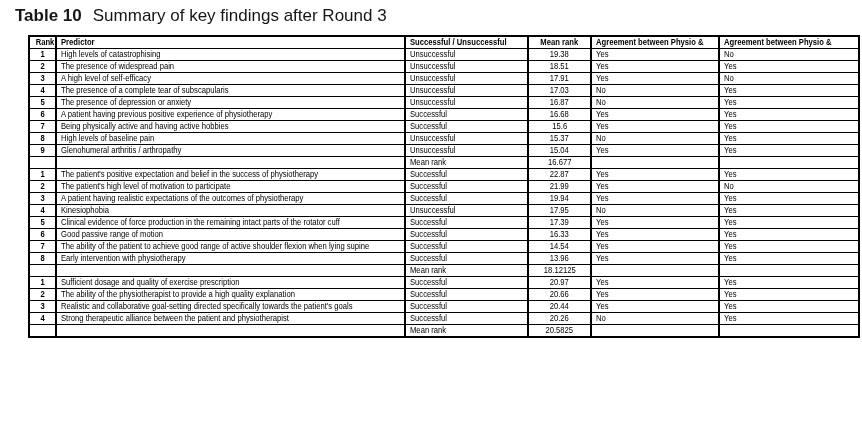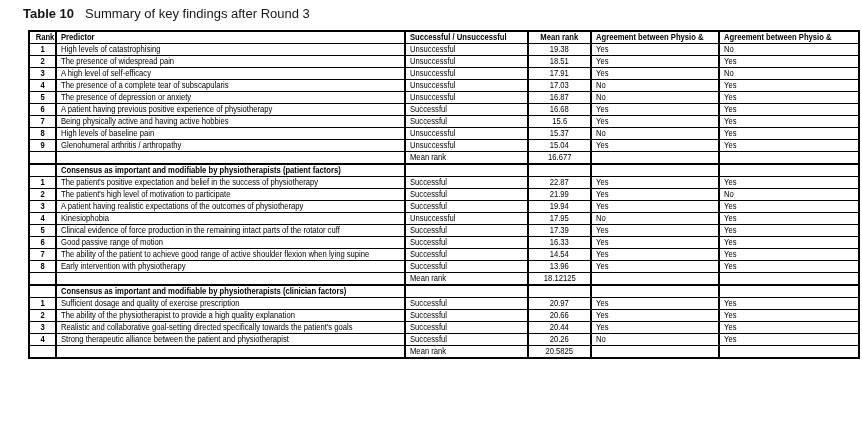--- a/index.html
+++ b/index.html
@@ -5,22 +5,22 @@
   * { box-sizing: border-box; }
   html, body { margin: 0; padding: 0; }
   body {
     width: 862px; height: 436px;
     background: #ffffff;
     font-family: "Liberation Sans", sans-serif;
     color: #000;
     overflow: hidden;
   }
   .caption {
-    padding: 6px 0 0 23px;
-    font-size: 13px;
+    padding: 6px 0 0 15px;
+    font-size: 17px;
     color: #161616;
   }
   .caption .cap-label { font-weight: 700; margin-right: 11px; }
   table.findings {
     border-collapse: collapse;
     table-layout: fixed;
     width: 830px;
     margin: 9px 0 16px 28px;
     border: 2px solid #000;
   }
@@ -146,28 +146,20 @@
         <td><span class="cx">Yes</span></td>
       </tr>
       <tr class="mean-row">
         <td></td>
         <td></td>
         <td><span class="cx">Mean rank</span></td>
         <td class="center"><span class="cx">16.677</span></td>
         <td></td>
         <td></td>
       </tr>
-      <tr class="section-start">
-        <td></td>
-        <td class="bold"><span class="cx">Consensus as important and modifiable by physiotherapists (patient factors)</span></td>
-        <td></td>
-        <td></td>
-        <td></td>
-        <td></td>
-      </tr>
       <tr class="data-row">
         <td class="bold center"><span class="cx">1</span></td>
         <td><span class="cx">The patient's positive expectation and belief in the success of physiotherapy</span></td>
         <td><span class="cx">Successful</span></td>
         <td class="center"><span class="cx">22.87</span></td>
         <td><span class="cx">Yes</span></td>
         <td><span class="cx">Yes</span></td>
       </tr>
       <tr class="data-row">
         <td class="bold center"><span class="cx">2</span></td>
@@ -223,28 +215,20 @@
         <td><span class="cx">Successful</span></td>
         <td class="center"><span class="cx">13.96</span></td>
         <td><span class="cx">Yes</span></td>
         <td><span class="cx">Yes</span></td>
       </tr>
       <tr class="mean-row">
         <td></td>
         <td></td>
         <td><span class="cx">Mean rank</span></td>
         <td class="center"><span class="cx">18.12125</span></td>
-        <td></td>
-        <td></td>
-      </tr>
-      <tr class="section-start">
-        <td></td>
-        <td class="bold"><span class="cx">Consensus as important and modifiable by physiotherapists (clinician factors)</span></td>
-        <td></td>
-        <td></td>
         <td></td>
         <td></td>
       </tr>
       <tr class="data-row">
         <td class="bold center"><span class="cx">1</span></td>
         <td><span class="cx">Sufficient dosage and quality of exercise prescription</span></td>
         <td><span class="cx">Successful</span></td>
         <td class="center"><span class="cx">20.97</span></td>
         <td><span class="cx">Yes</span></td>
         <td><span class="cx">Yes</span></td>

